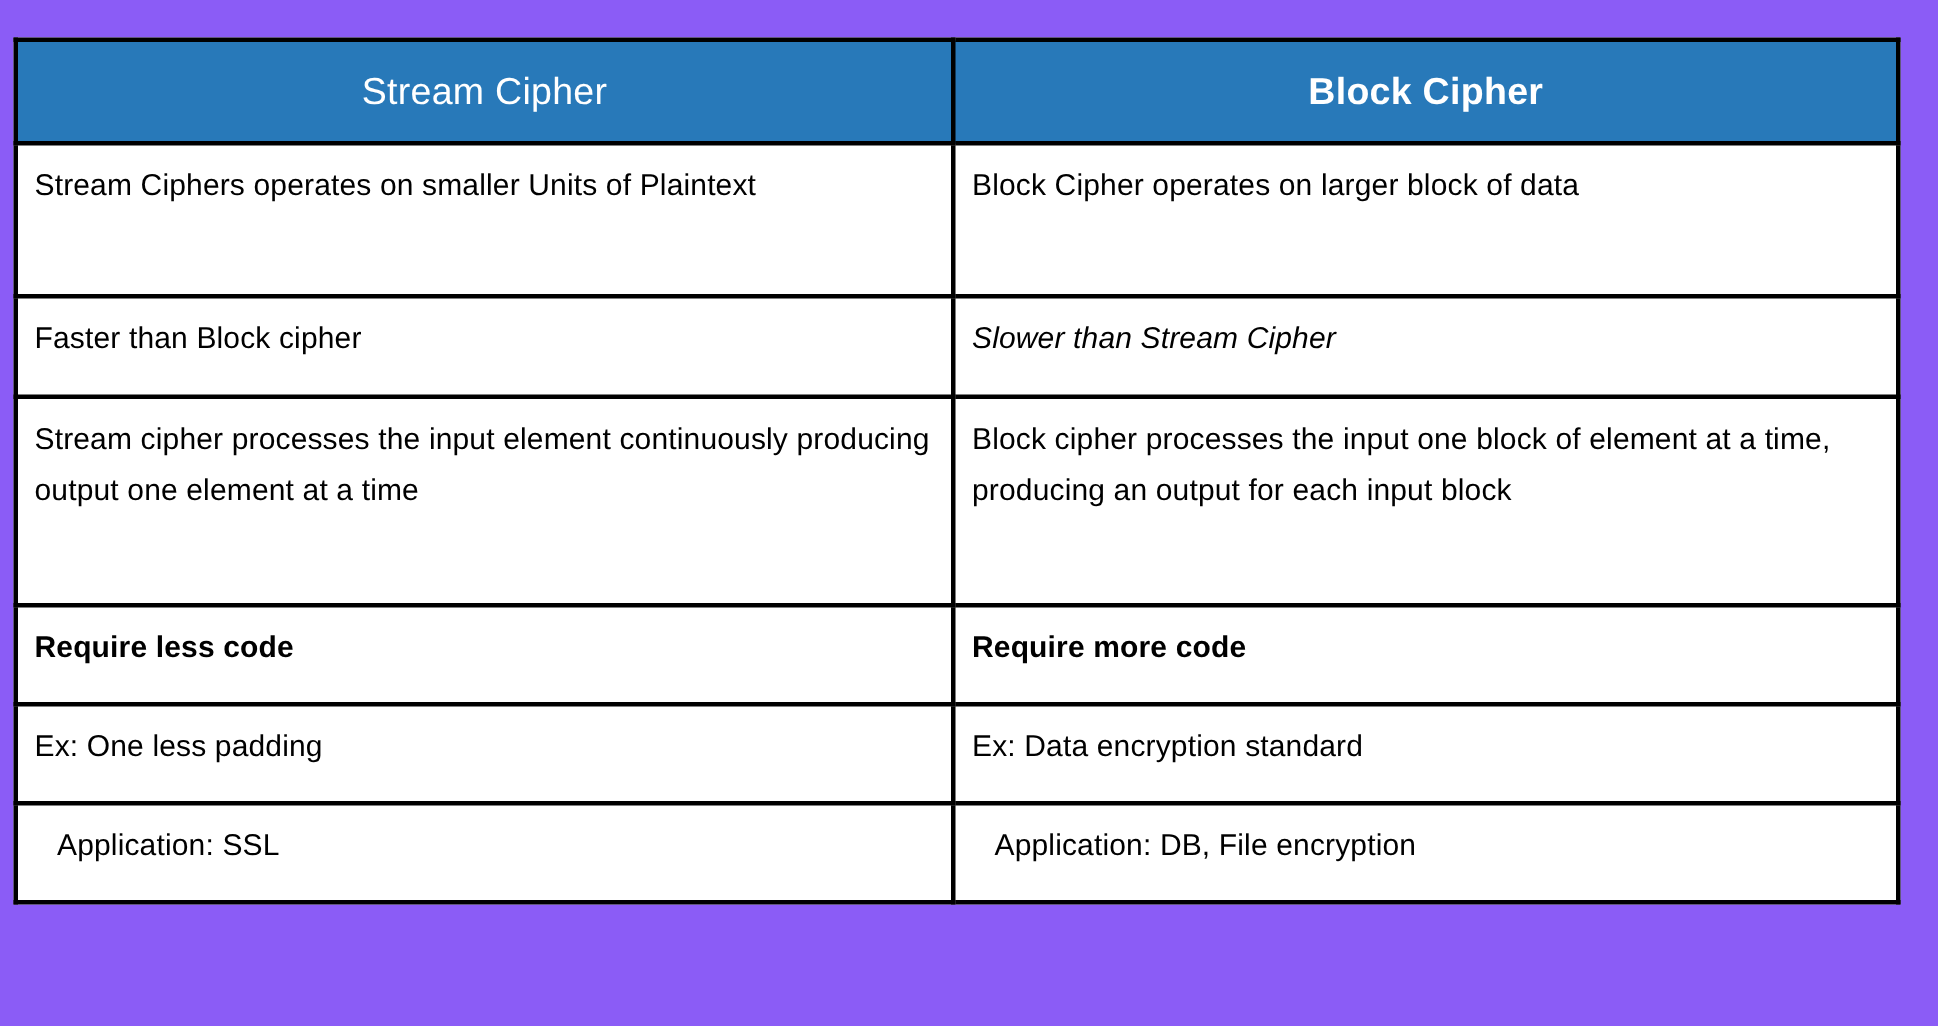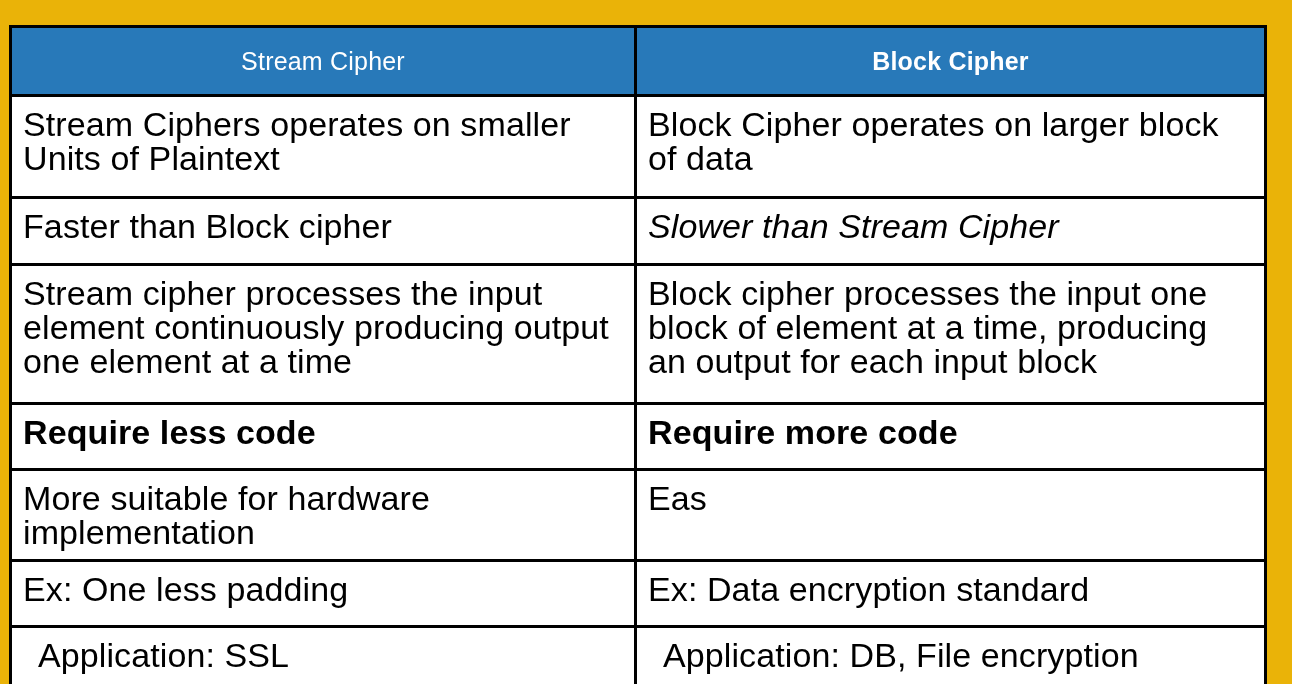--- a/index.html
+++ b/index.html
@@ -13,21 +13,21 @@
     height: 684px;
     overflow: hidden;
     font-family: "Liberation Sans", sans-serif;
     -webkit-font-smoothing: antialiased;
   }
 
   .page {
     position: relative;
     width: 1292px;
     height: 684px;
-    background: #eab308;
+    background: #8b5cf6;
     box-sizing: border-box;
   }
 
   .comparison-table {
     position: absolute;
     left: 9px;
     top: 25px;
     width: 1255px;
     border-collapse: collapse;
     table-layout: fixed;
@@ -51,21 +51,21 @@
     font-weight: 400;
     text-align: center;
     height: 66px;
     padding: 0;
     line-height: 66px;
     letter-spacing: 0.2px;
   }
 
   .comparison-table tbody td {
     color: #000000;
-    font-size: 34px;
+    font-size: 20px;
     font-weight: 400;
     line-height: 34px;
     padding: 10px 12px 10px 11px;
     text-align: left;
     letter-spacing: 0.1px;
   }
 
   
   tr[data-row="0"] td { height: 102px; }
   tr[data-row="1"] td { height: 67px; }
@@ -103,24 +103,20 @@
         <td style="border-color: rgb(0, 0, 0); color: rgb(0, 0, 0); font-style: italic;">Slower than Stream Cipher</td>
       </tr>
       <tr data-row="2">
         <td style="border-color: rgb(0, 0, 0); color: rgb(0, 0, 0);">Stream cipher processes the input element continuously producing output one element at a time</td>
         <td style="border-color: rgb(0, 0, 0); color: rgb(0, 0, 0);">Block cipher processes the input one block of element at a time, producing an output for each input block</td>
       </tr>
       <tr data-row="3">
         <td style="border-color: rgb(0, 0, 0); color: rgb(0, 0, 0);">Require less code</td>
         <td style="border-color: rgb(0, 0, 0); color: rgb(0, 0, 0);">Require more code</td>
       </tr>
-      <tr data-row="4">
-        <td style="border-color: rgb(0, 0, 0); color: rgb(0, 0, 0);">More suitable for hardware implementation</td>
-        <td style="border-color: rgb(0, 0, 0); color: rgb(0, 0, 0);">Eas</td>
-      </tr>
       <tr data-row="5">
         <td style="border-color: rgb(0, 0, 0); color: rgb(0, 0, 0);">Ex: One less padding</td>
         <td style="border-color: rgb(0, 0, 0); color: rgb(0, 0, 0);">Ex: Data encryption standard</td>
       </tr>
       <tr data-row="6">
         <td style="border-color: rgb(0, 0, 0); color: rgb(0, 0, 0);">Application: SSL</td>
         <td style="border-color: rgb(0, 0, 0); color: rgb(0, 0, 0);">Application: DB, File encryption</td>
       </tr>
     </tbody>
   </table>

